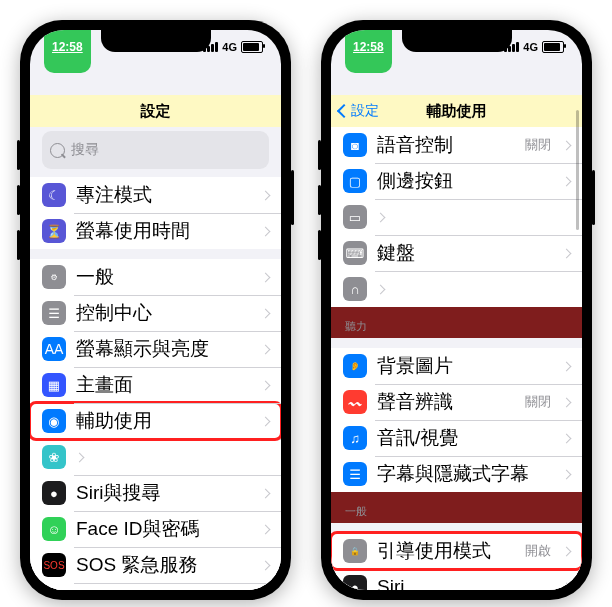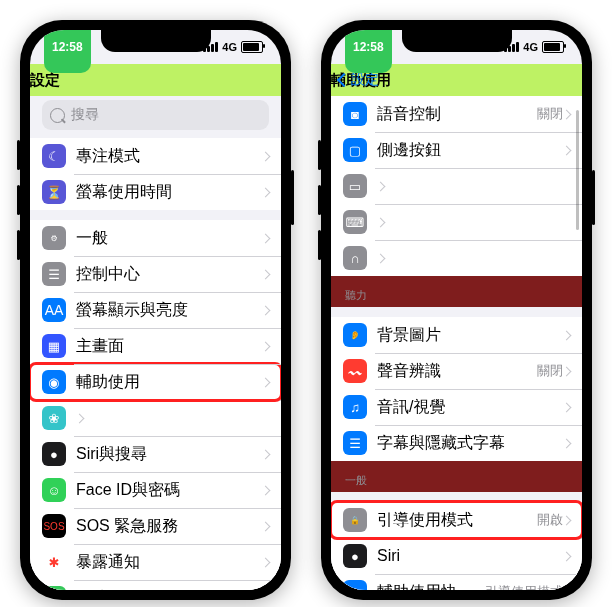--- a/index.html
+++ b/index.html
@@ -61,58 +61,60 @@
     font-weight: 600;
     position: relative;
     z-index: 40;
   }
   .time-pill {
     background: #34c759;
     color: #fff;
     padding: 19px 8px;
     border-radius: 10px;
     font-size: 12px;
+    text-decoration: underline;
   }
   .sb-right { display:flex; align-items:center; gap:4px; font-size:11px; }
   .sig { display:flex; gap:1px; align-items:flex-end;}
   .sig span { width:3px; background:#000; border-radius:1px;}
   .sig span:nth-child(1){height:4px}
   .sig span:nth-child(2){height:6px}
   .sig span:nth-child(3){height:8px}
   .sig span:nth-child(4){height:10px}
   .batt { width:20px;height:10px;border:1px solid #000;border-radius:2px;position:relative;}
   .batt::after{content:"";position:absolute;right:-3px;top:2px;width:2px;height:4px;background:#000;border-radius:1px;}
   .batt-fill{position:absolute;left:1px;top:1px;bottom:1px;width:80%;background:#000;border-radius:1px;}
 
   .navbar {
     height: 32px;
     display:flex;
     align-items:center;
-    justify-content:flex-start;
+    justify-content:center;
     position:relative;
-    background:#bef264;
+    background:#fef9c3;
+    margin-top:31px;
   }
   .nav-title { font-size:15px; font-weight:600; }
   .nav-back {
     position:absolute; left:8px; top:0; bottom:0;
     display:flex; align-items:center; gap:2px;
     color:#007aff; font-size:14px;
   }
   .nav-back-chev {
     width:8px;height:8px;border-left:2px solid #007aff;border-bottom:2px solid #007aff;
     transform:rotate(45deg);
   }
 
   .content {
     height: calc(100% - 66px);
     overflow: hidden;
   }
   .searchbar {
     margin: 4px 12px 8px;
-    height: 30px;
+    height: 38px;
     background: #e4e4e9;
     border-radius: 9px;
     display:flex; align-items:center; gap:6px;
     padding: 0 8px;
     color:#8e8e93; font-size:14px;
   }
   .search-icon{width:13px;height:13px;border:1.5px solid #8e8e93;border-radius:50%;position:relative;}
   .search-icon::after{content:"";position:absolute;width:5px;height:1.5px;background:#8e8e93;left:10px;top:11px;transform:rotate(45deg);}
 
   .group { margin: 10px 0 0; background:#fff; }
@@ -136,22 +138,22 @@
     outline: 3px solid #ff2020;
     outline-offset: -1px;
     border-radius: 6px;
     z-index:5;
   }
   .icn {
     width:24px;height:24px;border-radius:6px;
     display:flex;align-items:center;justify-content:center;
     color:#fff;font-size:13px;flex-shrink:0;margin-right:10px;
   }
-  .label { font-size:16px; flex:1; color:#000; white-space:nowrap; overflow:hidden; text-overflow:ellipsis;}
-  .detail { font-size:13px; color:#8e8e93; margin-right:0;}
+  .label { font-size:19px; flex:1; color:#000; white-space:nowrap; overflow:hidden; text-overflow:ellipsis;}
+  .detail { font-size:13px; color:#8e8e93; margin-right:12px;}
   .chev {
     width:6px;height:6px;border-right:1.5px solid #c7c7cc;border-top:1.5px solid #c7c7cc;
     transform:rotate(45deg); flex-shrink:0;
   }
   .scrollbar {
     position:absolute; right:3px; top:80px; width:3px; height:120px;
     background:rgba(0,0,0,.25); border-radius:2px;
   }
 </style>
 </head>
@@ -294,20 +296,21 @@
               <div class="icn" style="background: rgb(0, 122, 255); font-size: 13px;">▢</div>
               <span class="label">側邊按鈕</span>
               <span class="chev"></span>
             </div>
             <div class="row">
               <div class="icn" style="background: rgb(142, 142, 147); font-size: 13px;">▭</div>
               <span class="chev"></span>
             </div>
             <div class="row">
               <div class="icn" style="background: rgb(142, 142, 147); font-size: 13px;">⌨</div>
+              <span class="label">鍵盤</span>
               <span class="chev"></span>
             </div>
             <div class="row">
               <div class="icn" style="background: rgb(142, 142, 147); font-size: 13px;">∩</div>
               <span class="chev"></span>
             </div>
           </div>
           <div class="sect-head">聽力</div>
           <div class="group">
             <div class="row">

